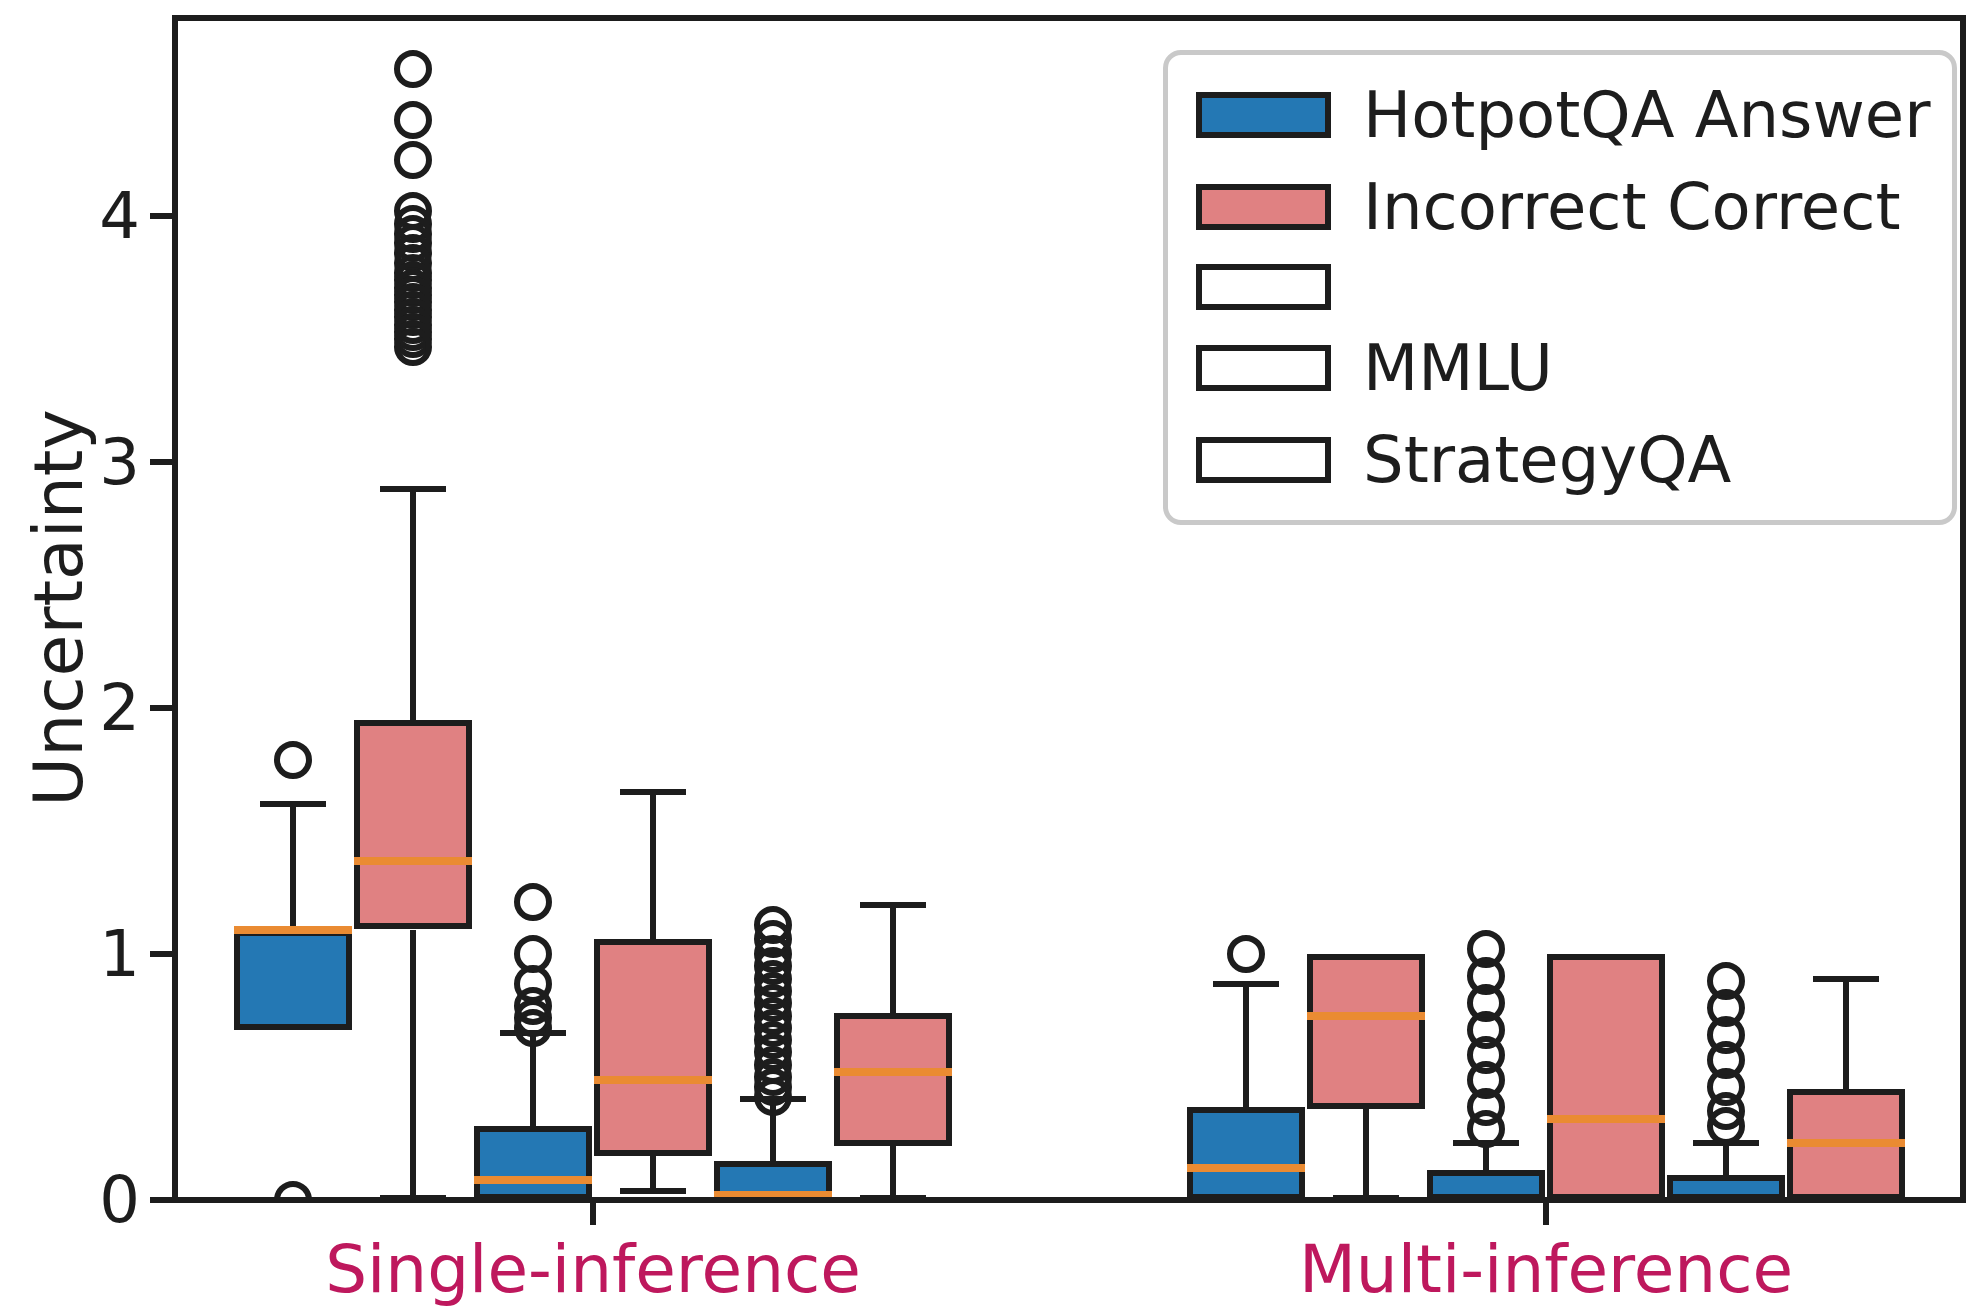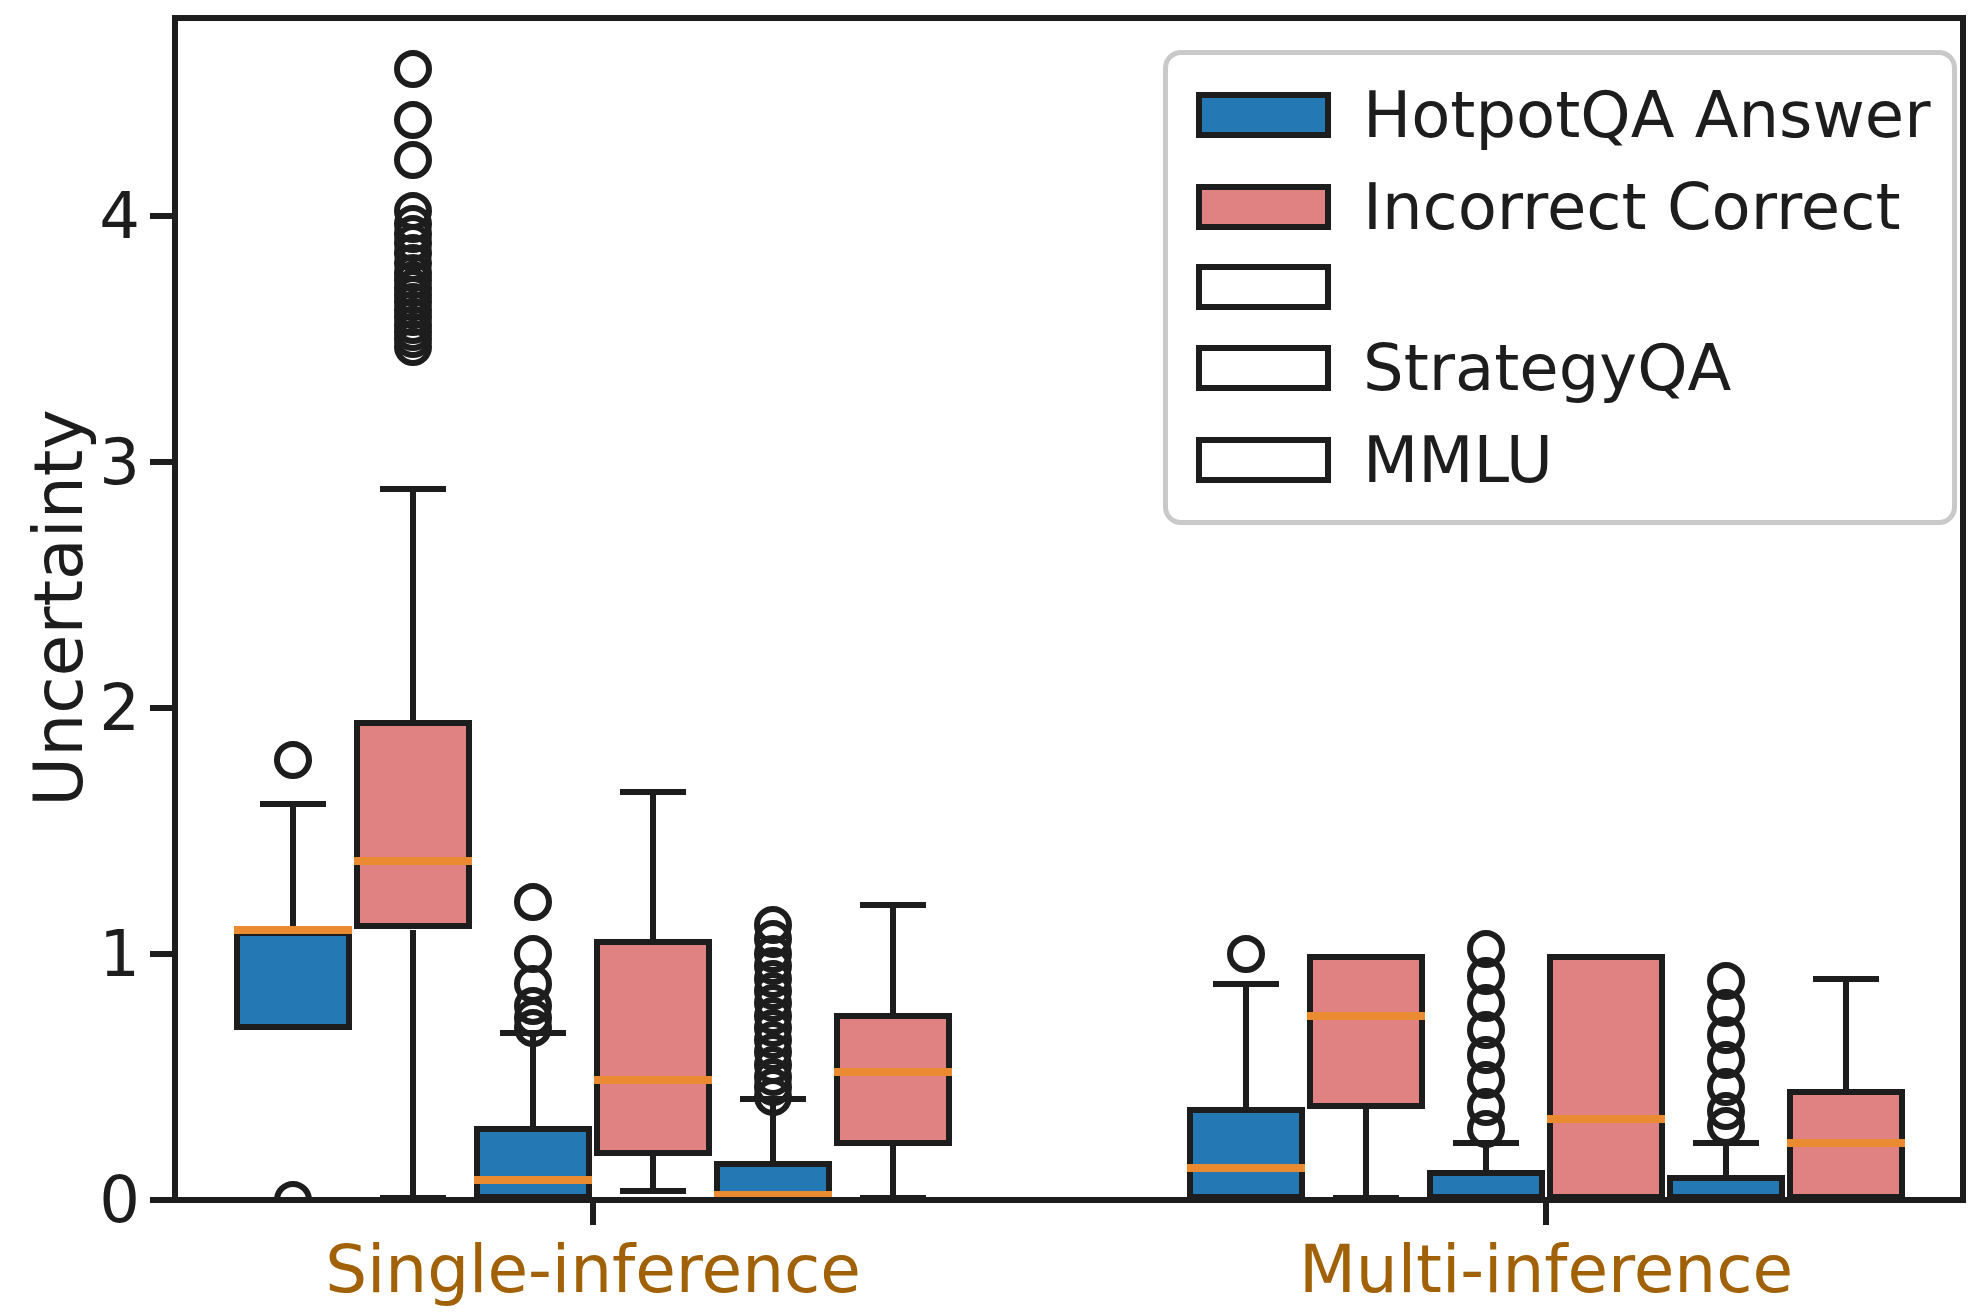--- a/index.html
+++ b/index.html
@@ -57,21 +57,21 @@
   }
   .ytick-label{
     position:absolute;left:30px;width:110px;text-align:right;
     font-size:64px;line-height:76px;color:#1d1d1d;
   }
   .xtick-mark{
     position:absolute;width:6px;height:22px;background:#1d1d1d;top:1203px;
   }
   .xtick-label{
     position:absolute;width:600px;text-align:center;top:1234px;
-    font-size:66px;line-height:72px;color:#a16207;
+    font-size:66px;line-height:72px;color:#be185d;
   }
   #y-axis-label{
     position:absolute;
     left:58px;top:608px;
     transform:translate(-50%,-50%) rotate(-90deg);
     font-size:68px;white-space:nowrap;color:#1d1d1d;
   }
   #legend{
     position:absolute;
     left:1163px;top:50px;
@@ -236,21 +236,21 @@
       <div class="legend-label">HotpotQA Answer</div>
     </div>
     <div class="legend-row">
       <div class="legend-swatch" id="sw-1" style="background: rgb(224, 129, 130);"></div>
       <div class="legend-label">Incorrect Correct</div>
     </div>
     <div class="legend-row">
       <div class="legend-swatch hatch-slash"></div>
     </div>
     <div class="legend-row">
+      <div class="legend-swatch hatch-backslash"></div>
+      <div class="legend-label">MMLU</div>
+    </div>
+    <div class="legend-row">
       <div class="legend-swatch hatch-circle"></div>
       <div class="legend-label">StrategyQA</div>
     </div>
-    <div class="legend-row">
-      <div class="legend-swatch hatch-backslash"></div>
-      <div class="legend-label">MMLU</div>
-    </div>
   </div>
 </div>
 
 </body></html>

